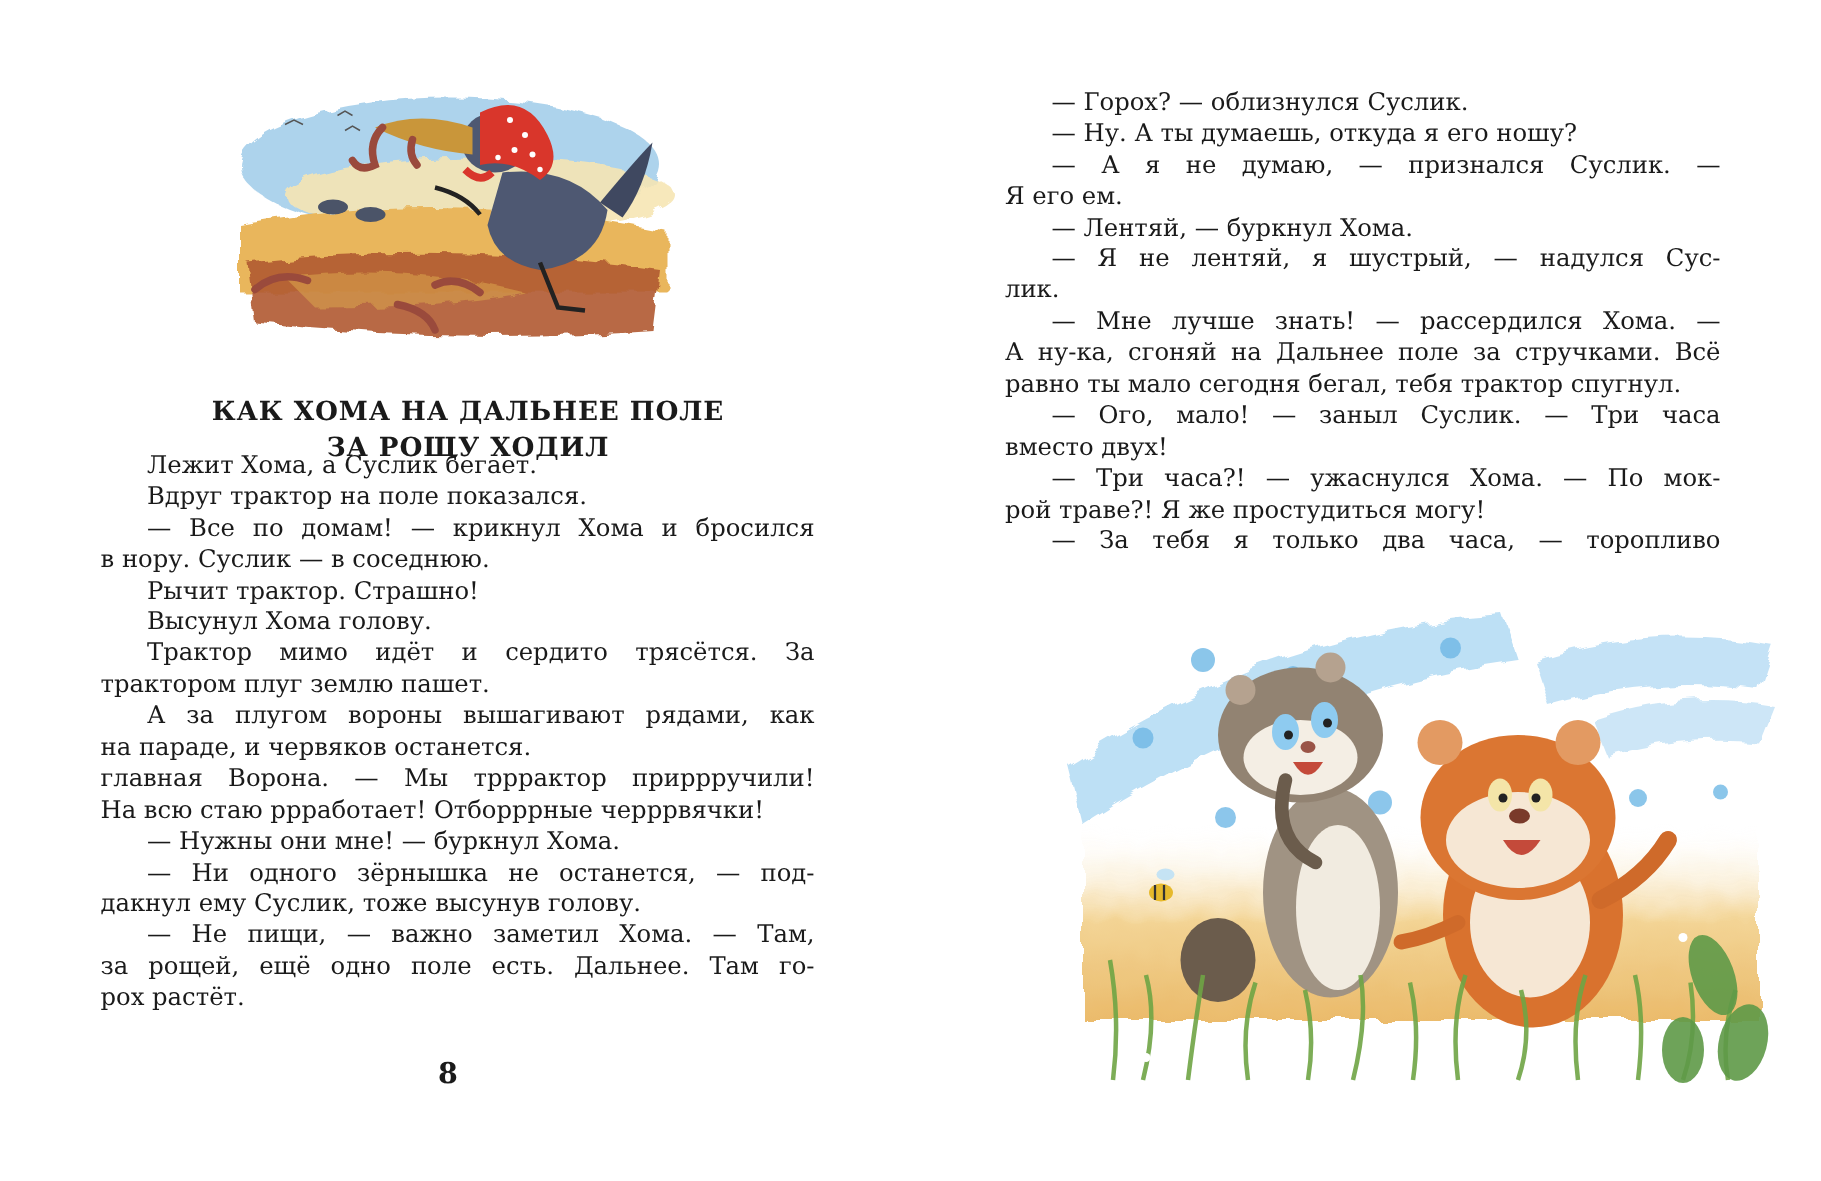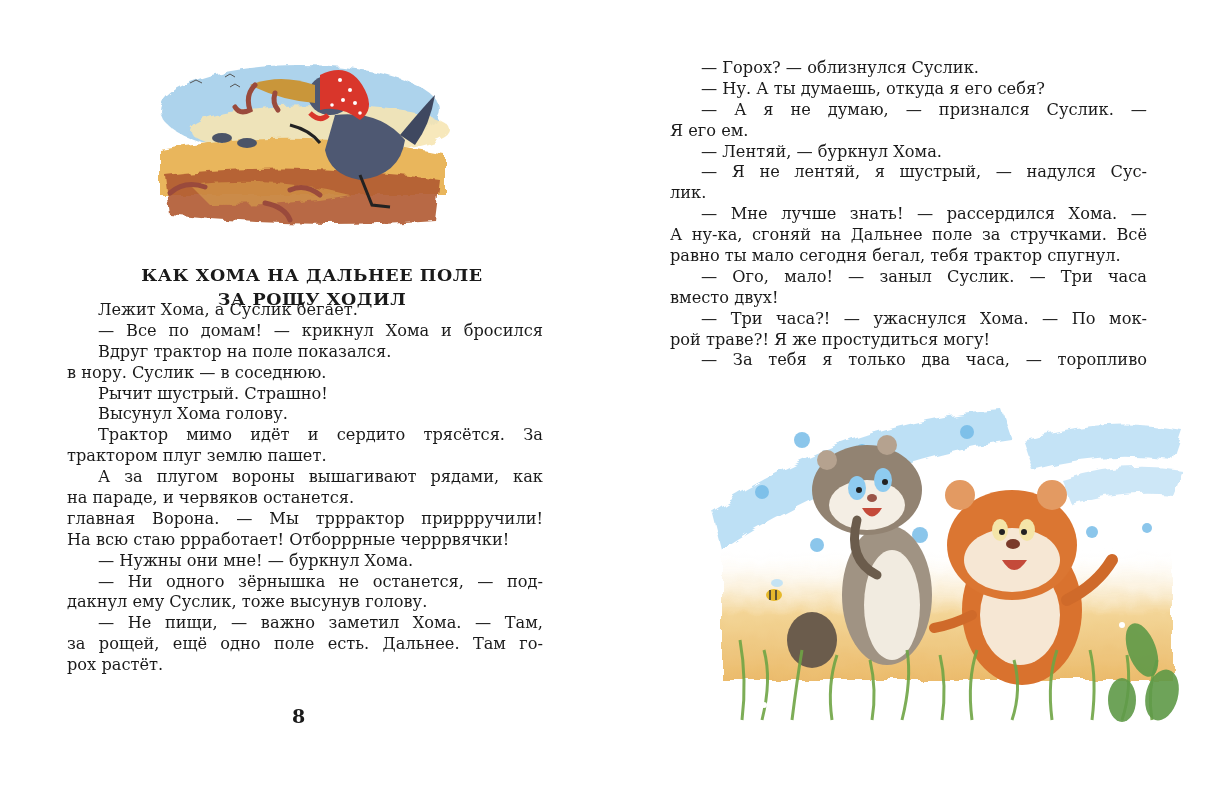--- a/index.html
+++ b/index.html
@@ -87,24 +87,24 @@
     </svg>
   </div>
 
   <div class="title">
     <div>КАК ХОМА НА ДАЛЬНЕЕ ПОЛЕ</div>
     <div>ЗА РОЩУ ХОДИЛ</div>
   </div>
 
   <div class="text" id="left-text">
       <span class="ln indent last">Лежит Хома, а Суслик бегает.</span>
+      <span class="ln indent last">Вдруг трактор на поле показался.</span>
       <span class="ln indent">— Все по домам! — крикнул Хома и бросился</span>
-      <span class="ln indent last">Вдруг трактор на поле показался.</span>
       <span class="ln last">в нору. Суслик — в соседнюю.</span>
-      <span class="ln indent last">Рычит шустрый. Страшно!</span>
+      <span class="ln indent last">Рычит трактор. Страшно!</span>
       <span class="ln indent last">Высунул Хома голову.</span>
       <span class="ln indent">Трактор мимо идёт и сердито трясётся. За</span>
       <span class="ln last">трактором плуг землю пашет.</span>
       <span class="ln indent">А за плугом вороны вышагивают рядами, как</span>
       <span class="ln last">на параде, и червяков останется.</span>
       <span class="ln">главная Ворона. — Мы трррактор приррручили!</span>
       <span class="ln last">На всю стаю ррработает! Отборррные черррвячки!</span>
       <span class="ln indent last">— Нужны они мне! — буркнул Хома.</span>
       <span class="ln indent">— Ни одного зёрнышка не останется, — под-</span>
       <span class="ln last">дакнул ему Суслик, тоже высунув голову.</span>
@@ -112,21 +112,21 @@
       <span class="ln">за рощей, ещё одно поле есть. Дальнее. Там го-</span>
       <span class="ln last">рох растёт.</span>
     </div>
 
   <div class="page-number">8</div>
 </div>
 
 <div class="page right">
   <div class="text" id="right-text">
       <span class="ln indent last">— Горох? — облизнулся Суслик.</span>
-      <span class="ln indent last">— Ну. А ты думаешь, откуда я его себя?</span>
+      <span class="ln indent last">— Ну. А ты думаешь, откуда я его ношу?</span>
       <span class="ln indent">— А я не думаю, — признался Суслик. —</span>
       <span class="ln last">Я его ем.</span>
       <span class="ln indent last">— Лентяй, — буркнул Хома.</span>
       <span class="ln indent">— Я не лентяй, я шустрый, — надулся Сус-</span>
       <span class="ln last">лик.</span>
       <span class="ln indent">— Мне лучше знать! — рассердился Хома. —</span>
       <span class="ln">А ну-ка, сгоняй на Дальнее поле за стручками. Всё</span>
       <span class="ln last">равно ты мало сегодня бегал, тебя трактор спугнул.</span>
       <span class="ln indent">— Ого, мало! — заныл Суслик. — Три часа</span>
       <span class="ln last">вместо двух!</span>

